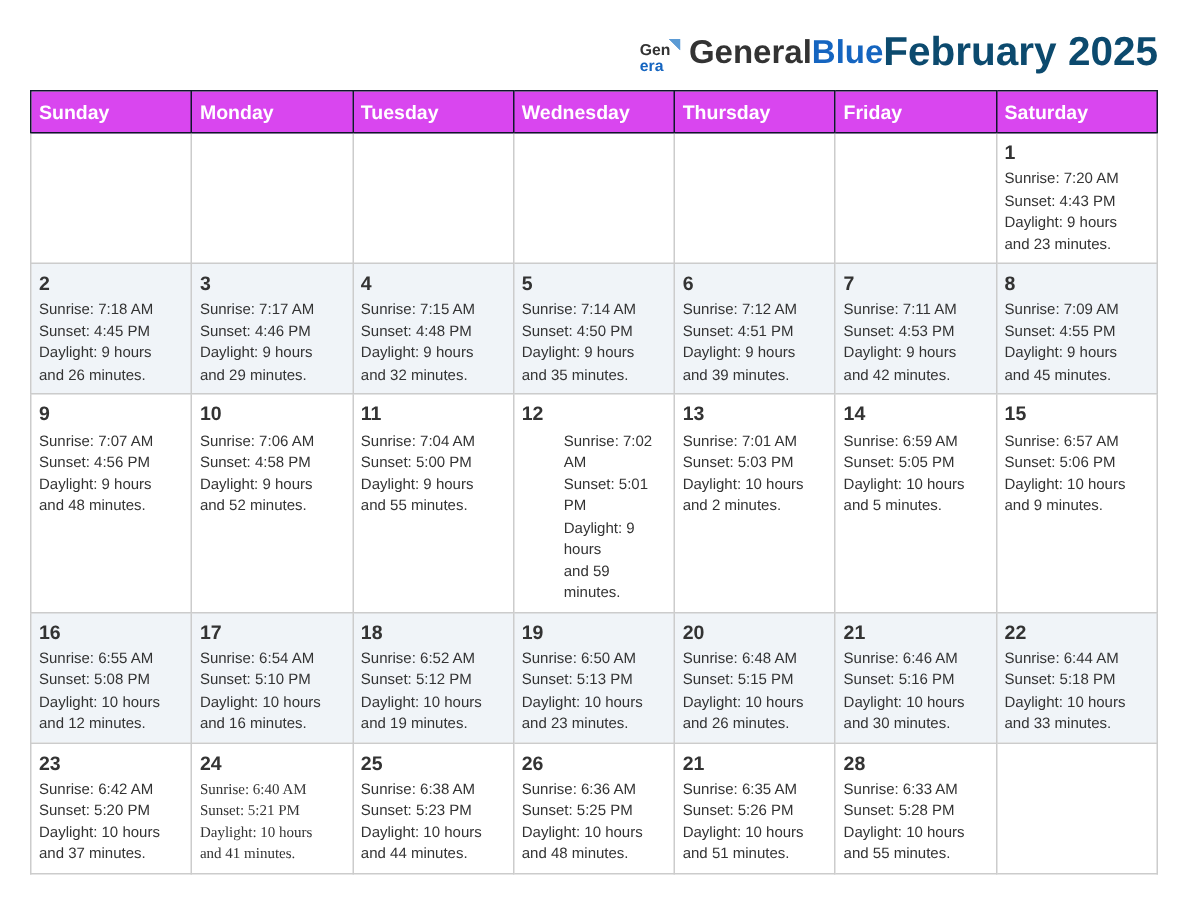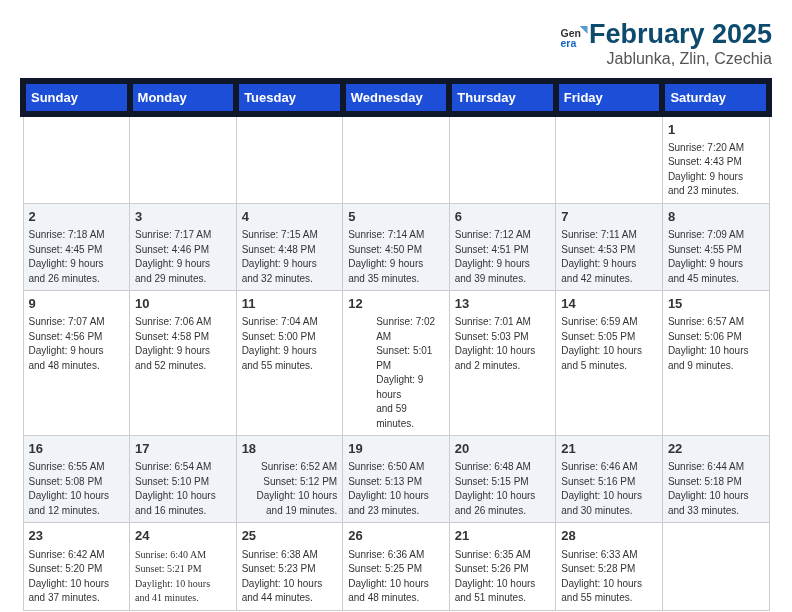--- a/index.html
+++ b/index.html
@@ -47,27 +47,27 @@
     .subtitle {
       font-size: 16px;
       color: #555;
     }
     table {
       width: 100%;
       border-collapse: collapse;
       font-size: 11px;
     }
     thead th {
-      background-color: #1d4ed8;
+      background-color: #d946ef;
       color: #fff;
       text-align: left;
       padding: 6px 5px;
       font-size: 13px;
       font-weight: bold;
-      border: 6px solid #0f172a;
+      border: 1px solid #0f172a;
     }
     td {
       border: 1px solid #ccc;
       vertical-align: top;
       padding: 4px 5px;
       width: calc(100% / 7);
       min-height: 80px;
       height: 80px;
       color: #333;
       line-height: 1.4;
@@ -98,24 +98,29 @@
 <body>
 
 <div class="header">
   <div class="logo">
     <svg class="logo-icon" viewBox="0 0 40 40">
       <text x="2" y="22" font-size="14" font-weight="bold" fill="#333">Gen</text>
       <text x="2" y="36" font-size="14" font-weight="bold" fill="#1565C0">era</text>
       <polygon points="28,8 38,18 34,8" fill="#1565C0"></polygon>
       <polygon points="28,8 38,8 38,18" fill="#5B9BD5"></polygon>
     </svg>
+    <div>
+      <div style="display:flex; align-items:baseline; gap:0px;">
+        <span class="logo-text-general">General</span>
+          <span class="logo-text-blue">Blue</span>
+      </div>
+    </div>
   </div>
   <div class="title-block">
     <div class="month-title">February 2025</div>
-    <div class="subtitle">Jablunka, Zlin, Czechia</div>
   </div>
 </div>
 
 <table>
   <thead>
     <tr>
     <th>Sunday</th>
         <th>Monday</th>
         <th>Tuesday</th>
         <th>Wednesday</th>
@@ -252,21 +257,21 @@
         </td>
         <td>
           <span class="day-num">17</span>
           <div class="day-info" style="white-space: pre-line;">Sunrise: 6:54 AM
 Sunset: 5:10 PM
 Daylight: 10 hours
 and 16 minutes.</div>
         </td>
         <td>
           <span class="day-num">18</span>
-          <div class="day-info" style="white-space: pre-line; text-align: right;">Sunrise: 6:52 AM
+          <div class="day-info" style="white-space: pre-line;">Sunrise: 6:52 AM
 Sunset: 5:12 PM
 Daylight: 10 hours
 and 19 minutes.</div>
         </td>
         <td>
           <span class="day-num">19</span>
           <div class="day-info" style="white-space: pre-line;">Sunrise: 6:50 AM
 Sunset: 5:13 PM
 Daylight: 10 hours
 and 23 minutes.</div>

